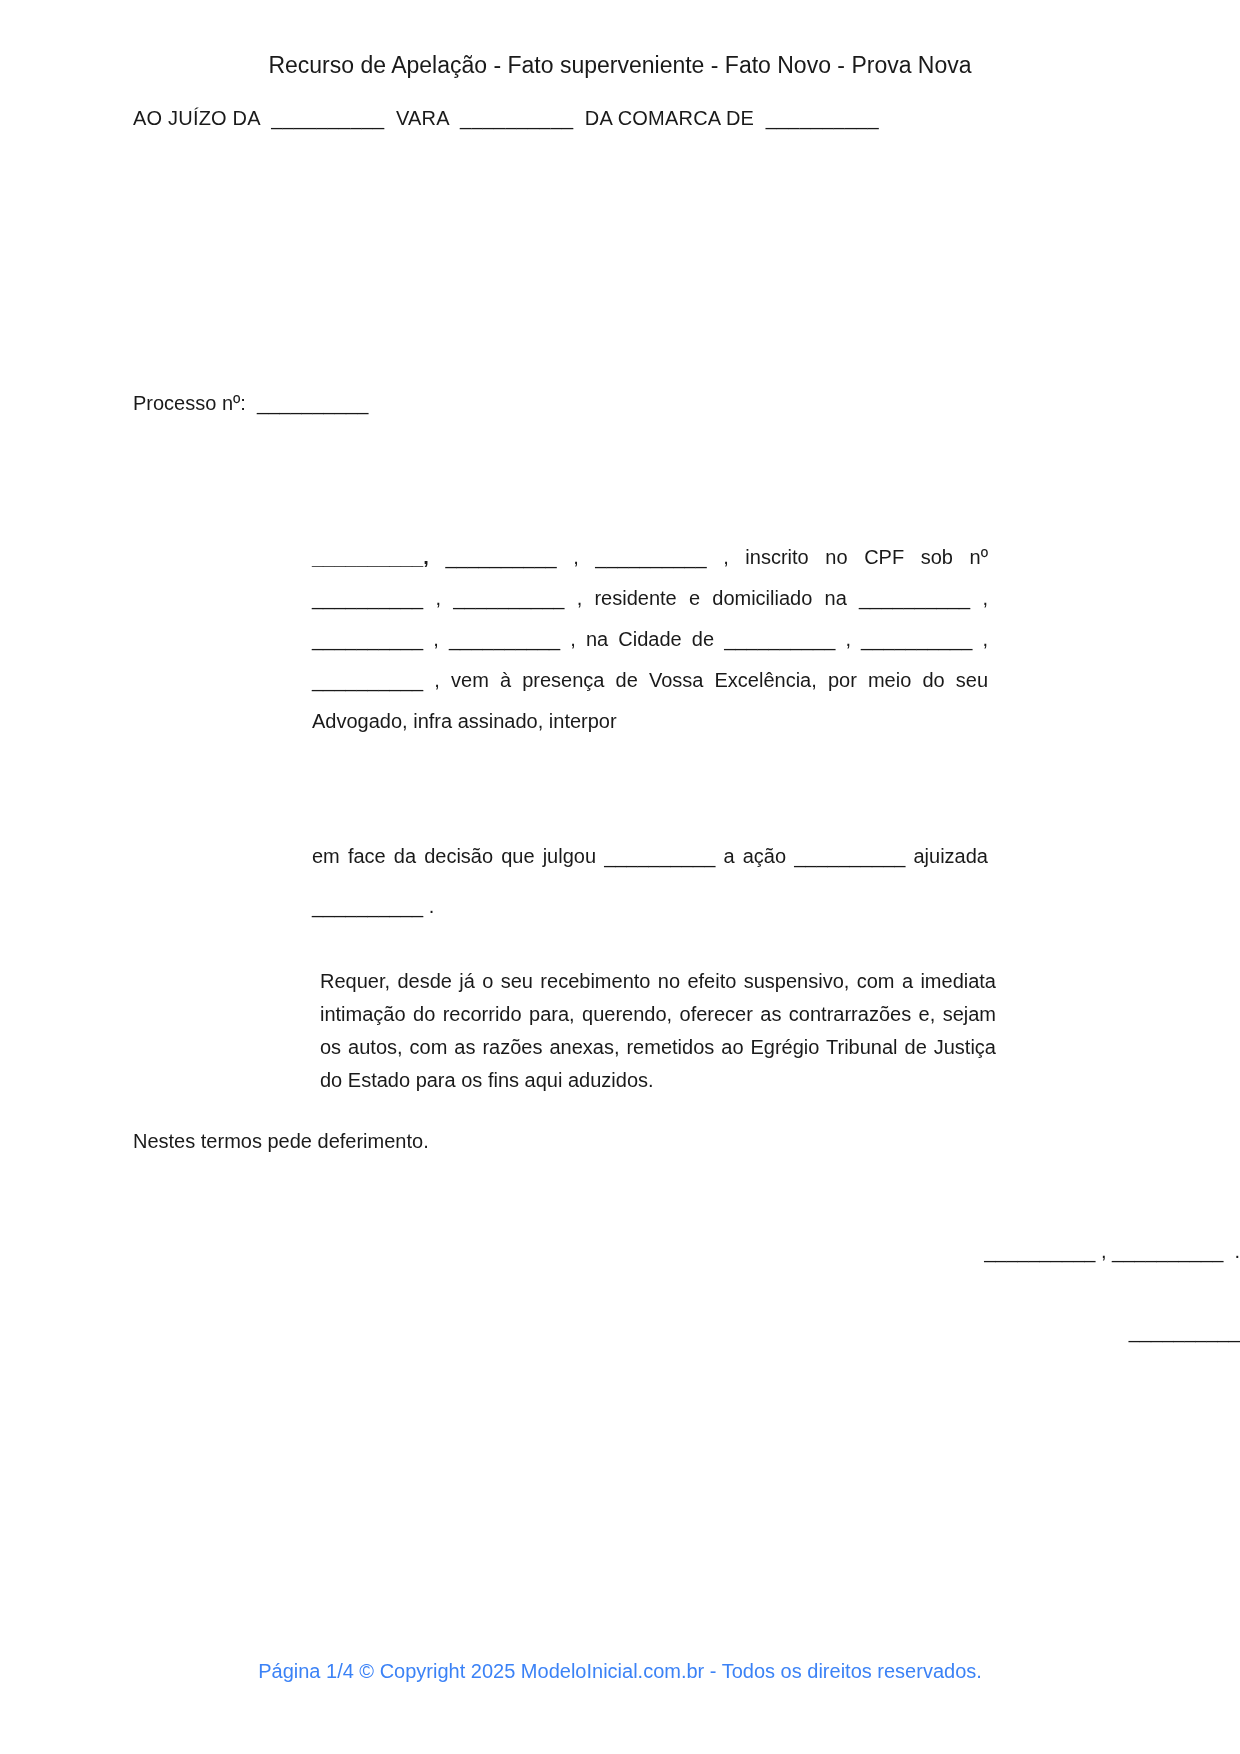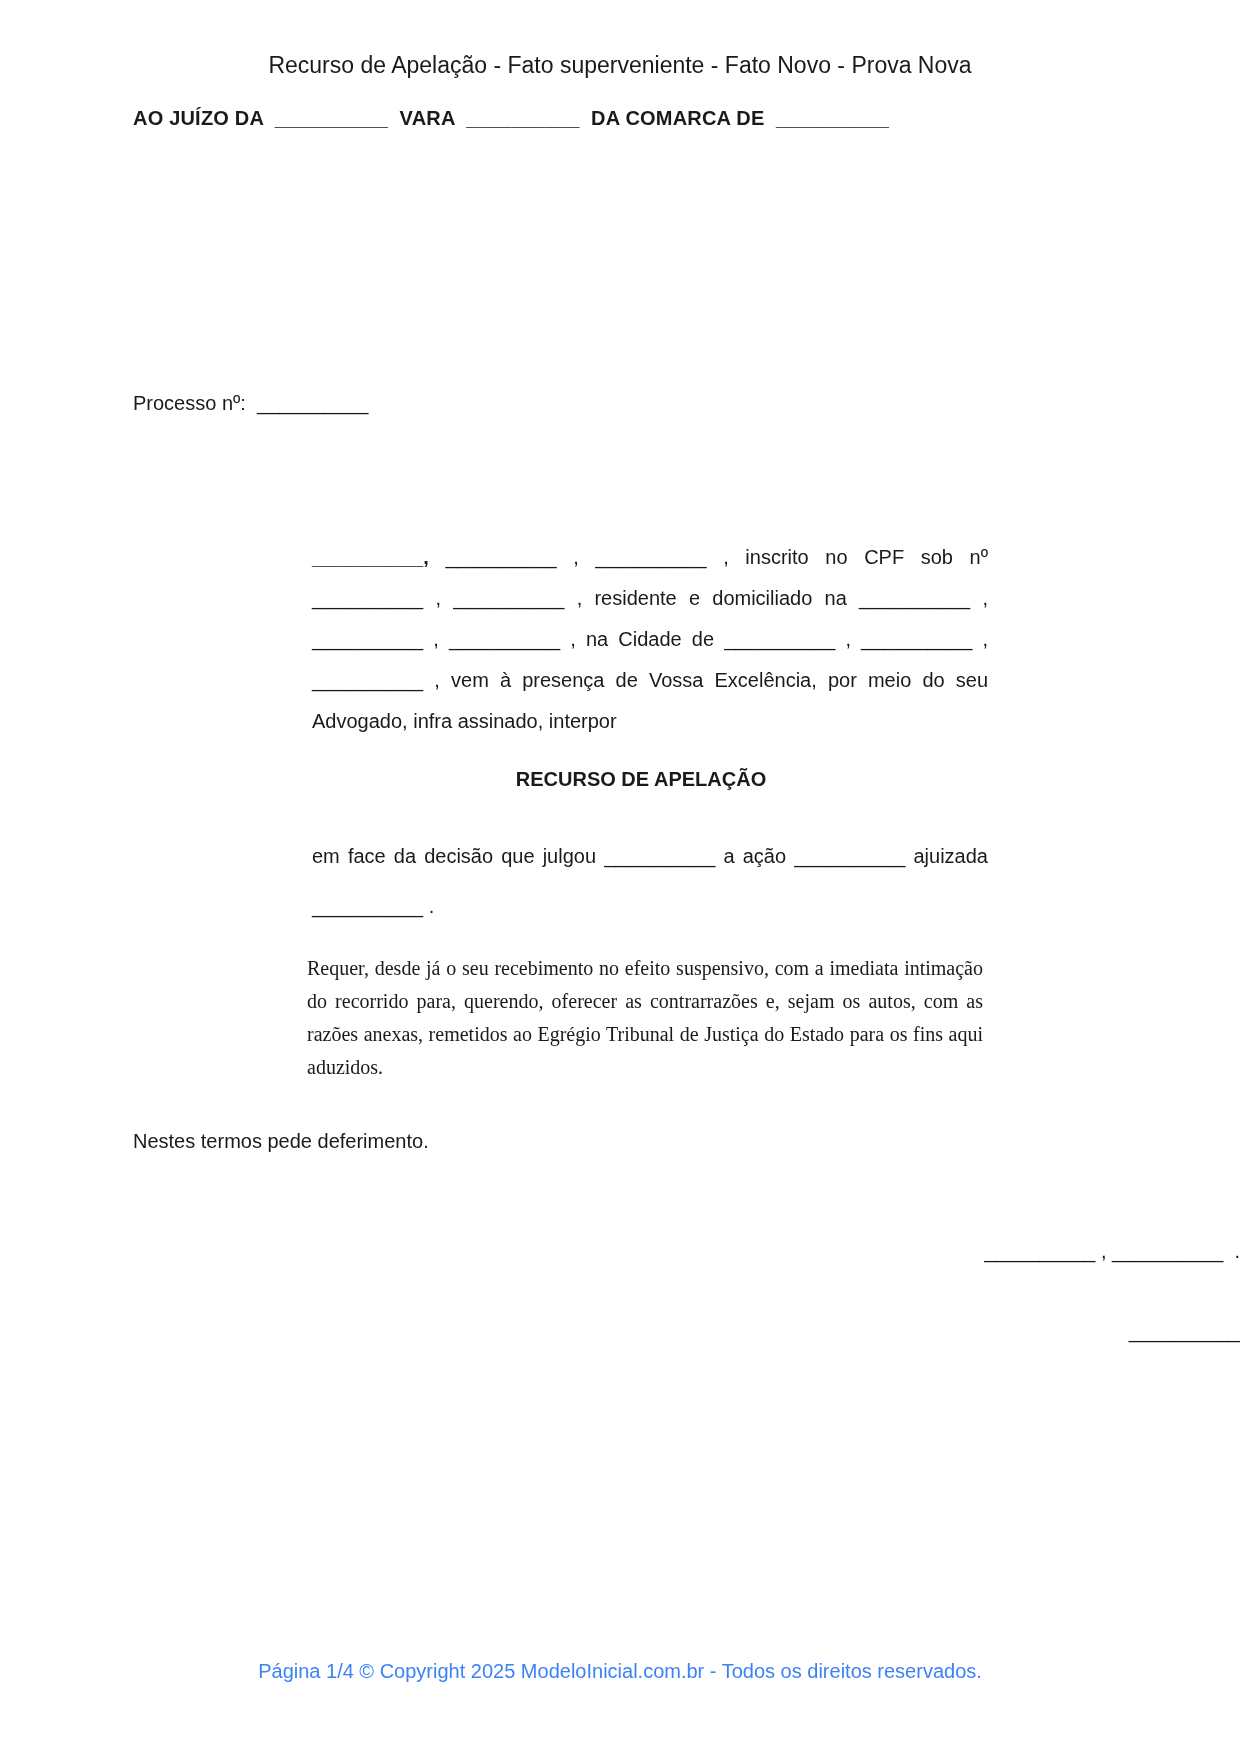--- a/index.html
+++ b/index.html
@@ -23,21 +23,21 @@
     width: 100%;
     text-align: center;
     font-size: 23px;
     font-weight: 400;
   }
   .addressee {
     top: 107px;
     left: 133px;
     right: 120px;
     font-size: 20px;
-    font-weight: 700;
+    font-weight: 400;
     letter-spacing: 0.2px;
   }
   .processo {
     top: 392px;
     left: 133px;
     font-size: 20px;
   }
   .qualification {
     top: 528px;
     left: 303px;
@@ -64,25 +64,24 @@
     width: 676px;
     margin: 9px;
     font-size: 20px;
     line-height: 50px;
     text-align: justify;
   }
   .request-par {
     top: 948px;
     left: 303px;
     width: 676px;
-    margin: 4px;
+    margin: 17px;
     font-size: 20px;
     line-height: 33px;
     text-align: justify;
-    font-family: Liberation Serif, serif;
   }
   .closing {
     top: 1098px;
     left: 133px;
     font-size: 20px;
     margin-top: 32px;
   }
   .dateline {
     top: 1240px;
     left: 0;
@@ -112,21 +111,20 @@
 <div class="page">
 
   <div class="abs doc-title">Recurso de Apelação - Fato superveniente - Fato Novo - Prova Nova</div>
 
   <div class="abs addressee">AO JUÍZO DA &nbsp;__________ &nbsp;VARA &nbsp;__________ &nbsp;DA COMARCA DE &nbsp;__________</div>
 
   <div class="abs processo">Processo nº: &nbsp;__________</div>
 
   <p class="abs qualification"><span class="bold-blank">__________,</span><span> __________ , __________ , inscrito no CPF sob nº __________ , __________ , residente e domiciliado na __________ , __________ , __________ , na Cidade de __________ , __________ , __________ , vem à presença de Vossa Excelência, por meio do seu Advogado, infra assinado, interpor</span></p>
 
-  <div class="abs appeal-heading">RECURSO DE APELAÇÃO</div>
 
   <p class="abs appeal-par">em face da decisão que julgou __________ a ação __________ ajuizada __________ .</p>
 
   <p class="abs request-par">Requer, desde já o seu recebimento no efeito suspensivo, com a imediata intimação do recorrido para, querendo, oferecer as contrarrazões e, sejam os autos, com as razões anexas, remetidos ao Egrégio Tribunal de Justiça do Estado para os fins aqui aduzidos.</p>
 
   <div class="abs closing">Nestes termos pede deferimento.</div>
 
   <div class="abs dateline">__________ , __________ &nbsp;.</div>
 
   <div class="abs signature">__________</div>

